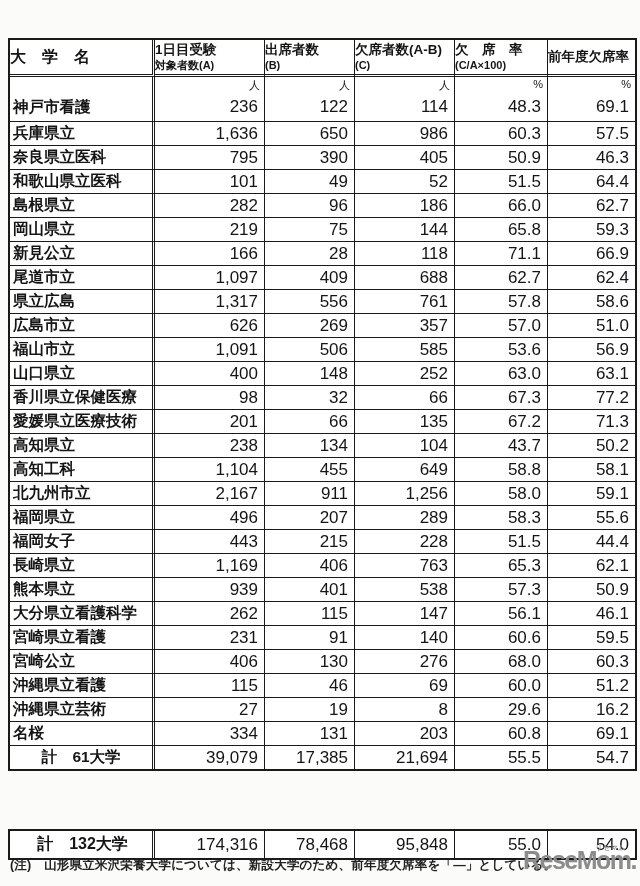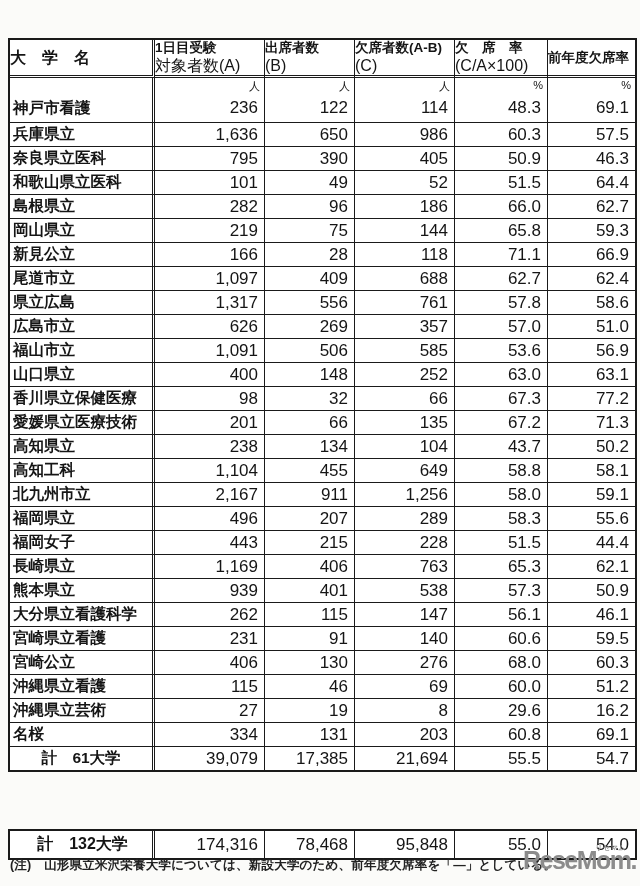--- a/index.html
+++ b/index.html
@@ -18,21 +18,21 @@
   #main-table col.c-name{width:145px;}
   #main-table col.c-a{width:110px;}
   #main-table col.c-b{width:90px;}
   #main-table col.c-c{width:100px;}
   #main-table col.c-rate{width:93px;}
   #main-table col.c-prev{width:87px;}
 
   th{font-weight:bold;text-align:left;vertical-align:middle;
      border-bottom:3px double #1a1a1a;height:37px;font-size:13.5px;line-height:1.2;}
   th.name-h{font-size:16px;}
-  th .h2{font-size:16px;font-weight:normal;}
+  th .h2{font-size:11px;font-weight:bold;}
   td{font-size:17px;}
   .vline{border-right:1px solid #1a1a1a;}
   .vdbl{border-right:3px double #1a1a1a;}
 
   tr.units-row td{height:14px;font-size:11px;text-align:right;vertical-align:top;
                   padding:1px 4px 0 0;border-bottom:none;}
   tr.first-row td{height:28px;border-bottom:none;vertical-align:middle;}
   tr.data-row td, tr.total-row td{height:24px;border-top:1px solid #1a1a1a;vertical-align:middle;}
   td.name{text-align:left;padding-left:3px;font-size:15.5px;font-weight:bold;}
   td.num{text-align:right;padding-right:6px;font-family:"Liberation Sans","DejaVu Sans",sans-serif;}

